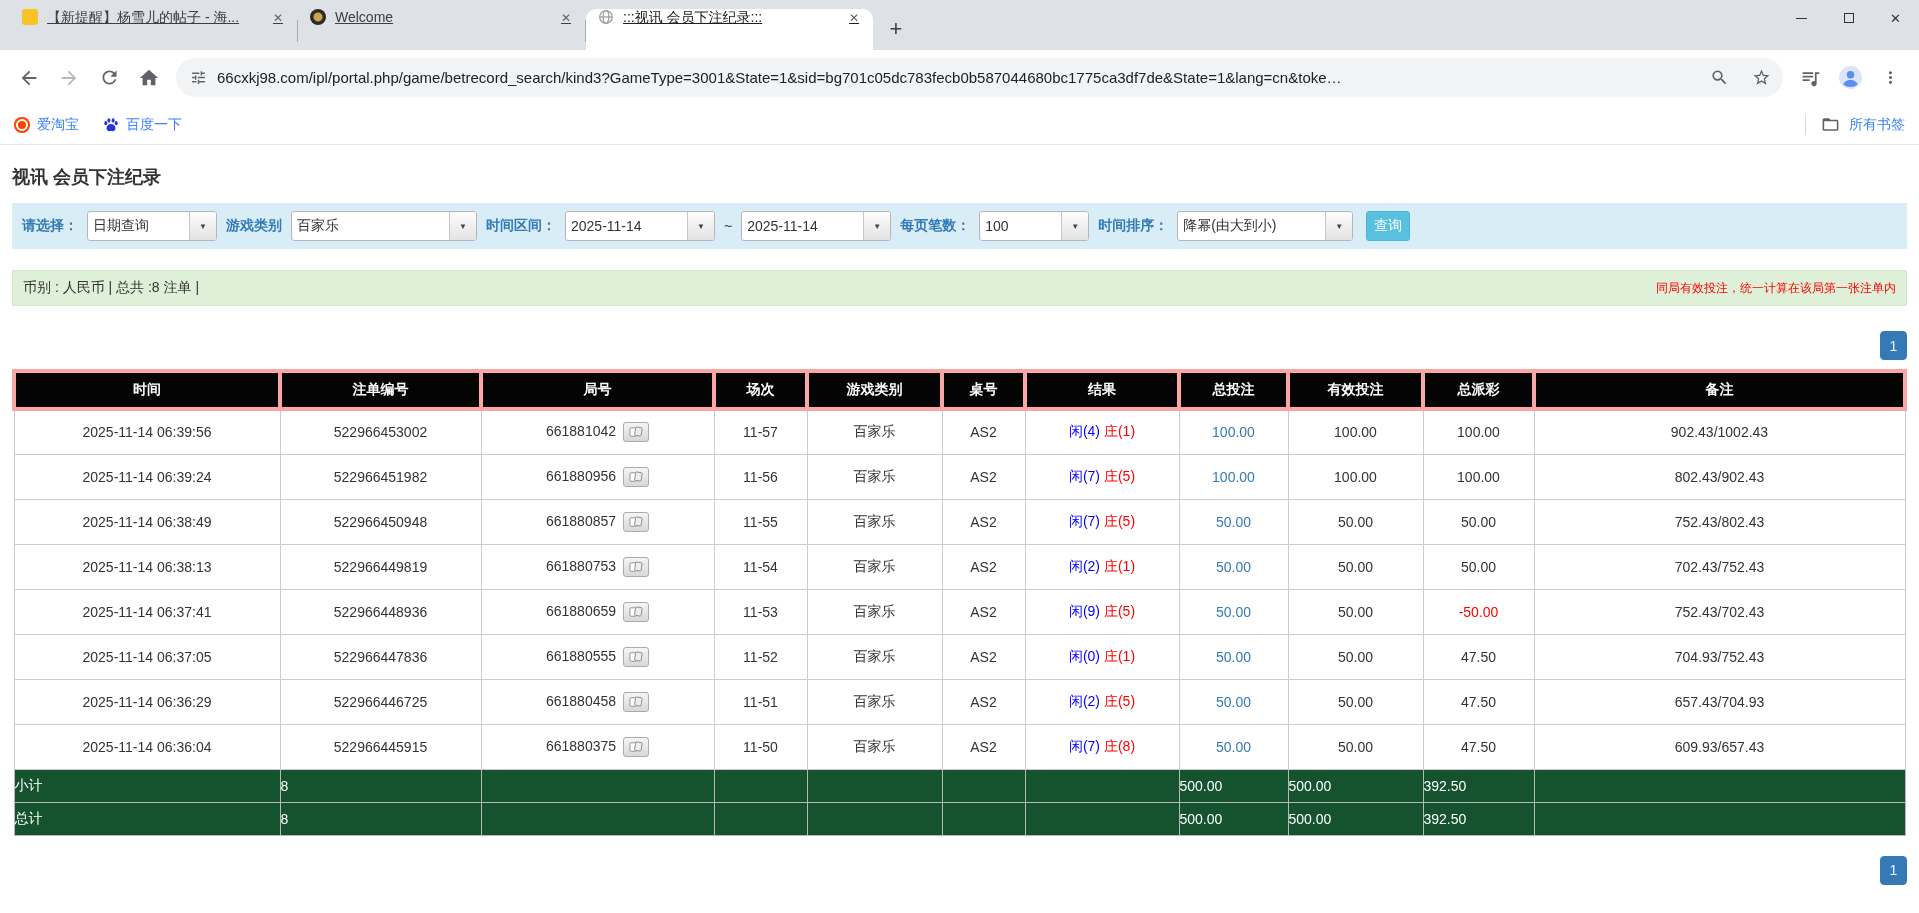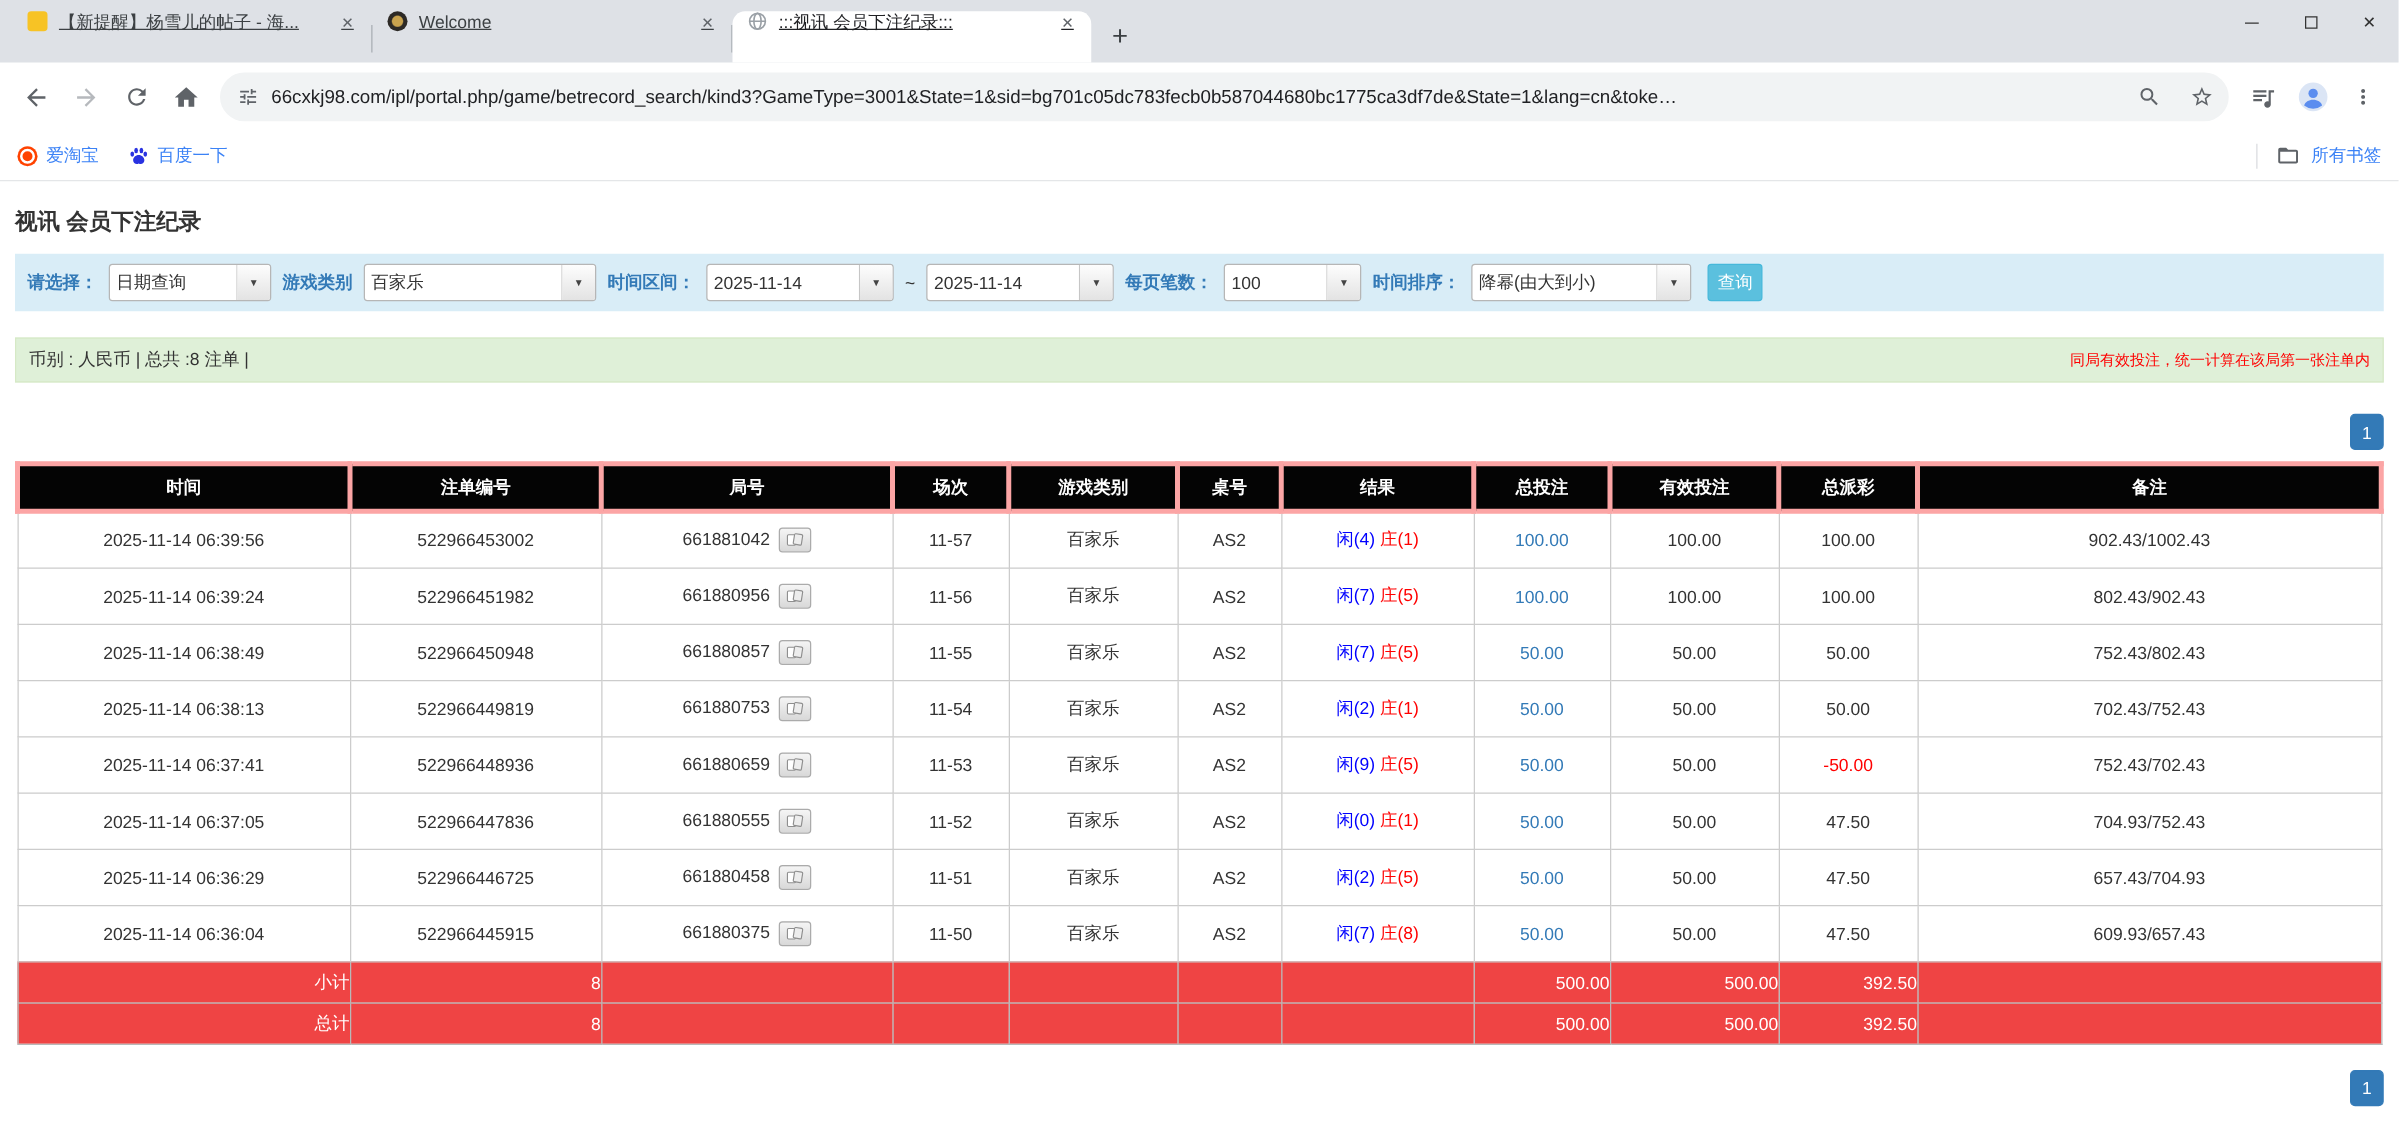--- a/index.html
+++ b/index.html
@@ -50,21 +50,21 @@
   .summarybar { margin-top: 21px; background: #dff0d8; border: 1px solid #d6e9c6; height: 36px; display: flex; align-items: center; justify-content: space-between; padding: 0 10px; font-size: 14px; color: #333; }
   .notice { color: #ff0000; font-size: 12px; }
 
   .pagebar { display: flex; justify-content: flex-end; margin: 25px 0 9px; }
   .pagebar.bottom { margin: 20px 0 0; }
   .pg-btn { min-width: 27px; height: 29px; padding: 0 6px; background: #337ab7; border: 1px solid #337ab7; color: #fff; font-size: 14px; display: flex; align-items: center; justify-content: center; border-radius: 4px; }
 
   table.records { width: 100%; border-collapse: collapse; table-layout: fixed; }
   .records th { background: #040404; color: #fff; font-size: 14px; font-weight: 700; height: 38px; border: 4px solid #fca5a5; }
   .records tbody td { border: 1px solid #ccc; height: 45px; text-align: center; font-size: 14px; color: #333; background: #fff; overflow: hidden; }
-  .records tfoot td { background: #ef4444; color: #fff; height: 33px; border: 1px solid #b8b8b8; font-size: 14px; text-align: right; }
+  .records tfoot td { background: #14532d; color: #fff; height: 33px; border: 1px solid #b8b8b8; font-size: 14px; text-align: left; }
   .player { color: #0000ff; }
   .banker { color: #ff0000; }
   .betlink { color: #337ab7; }
   .records tbody td.neg { color: #ff0000; }
   .replay-btn { display: inline-flex; align-items: center; justify-content: center; width: 26px; height: 20px; background: linear-gradient(#f5f5f5, #d8d8d8); border: 1px solid #ababab; border-radius: 3px; vertical-align: middle; margin-left: 7px; }
 </style>
 </head>
 <body>
 
 <div>

